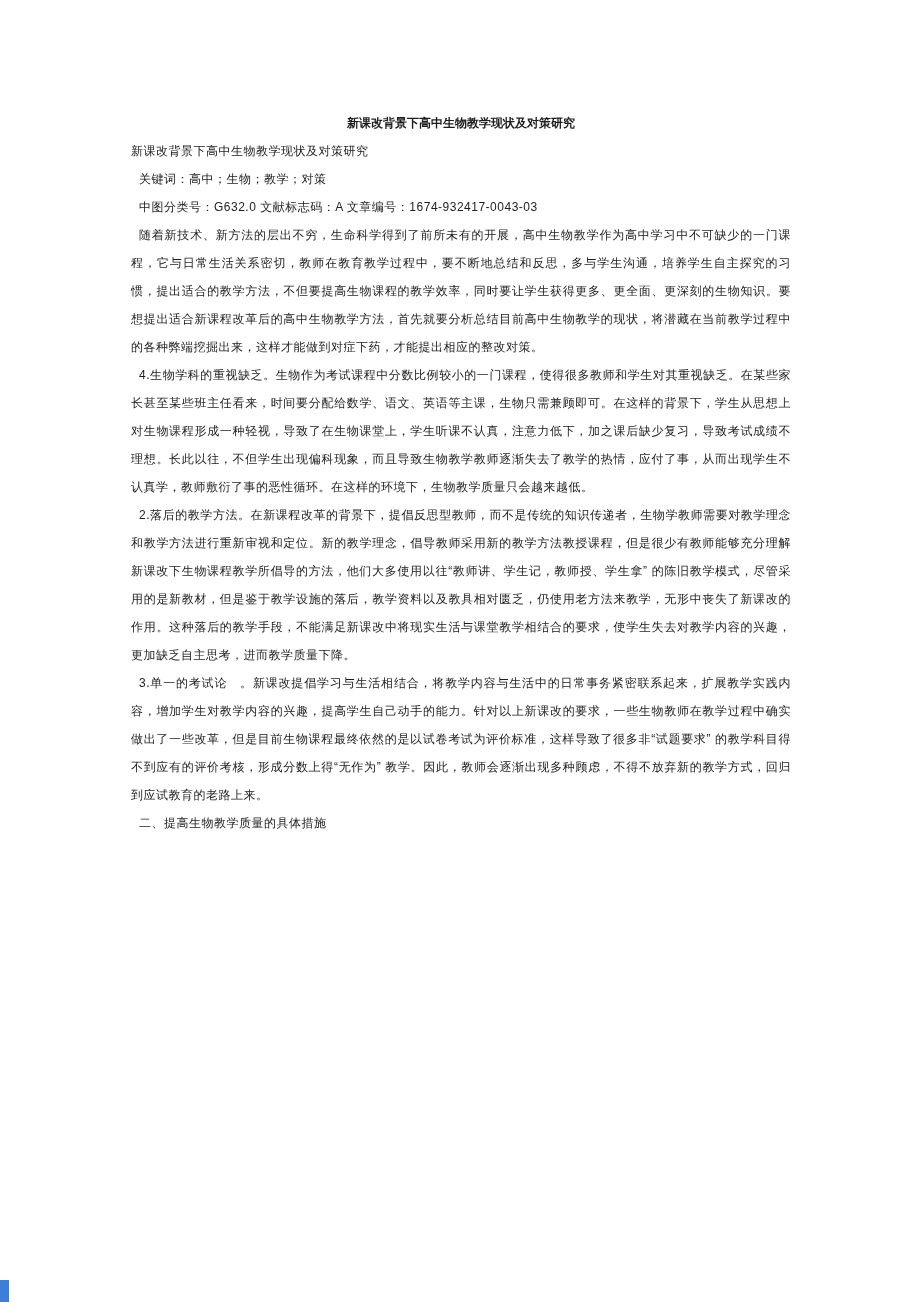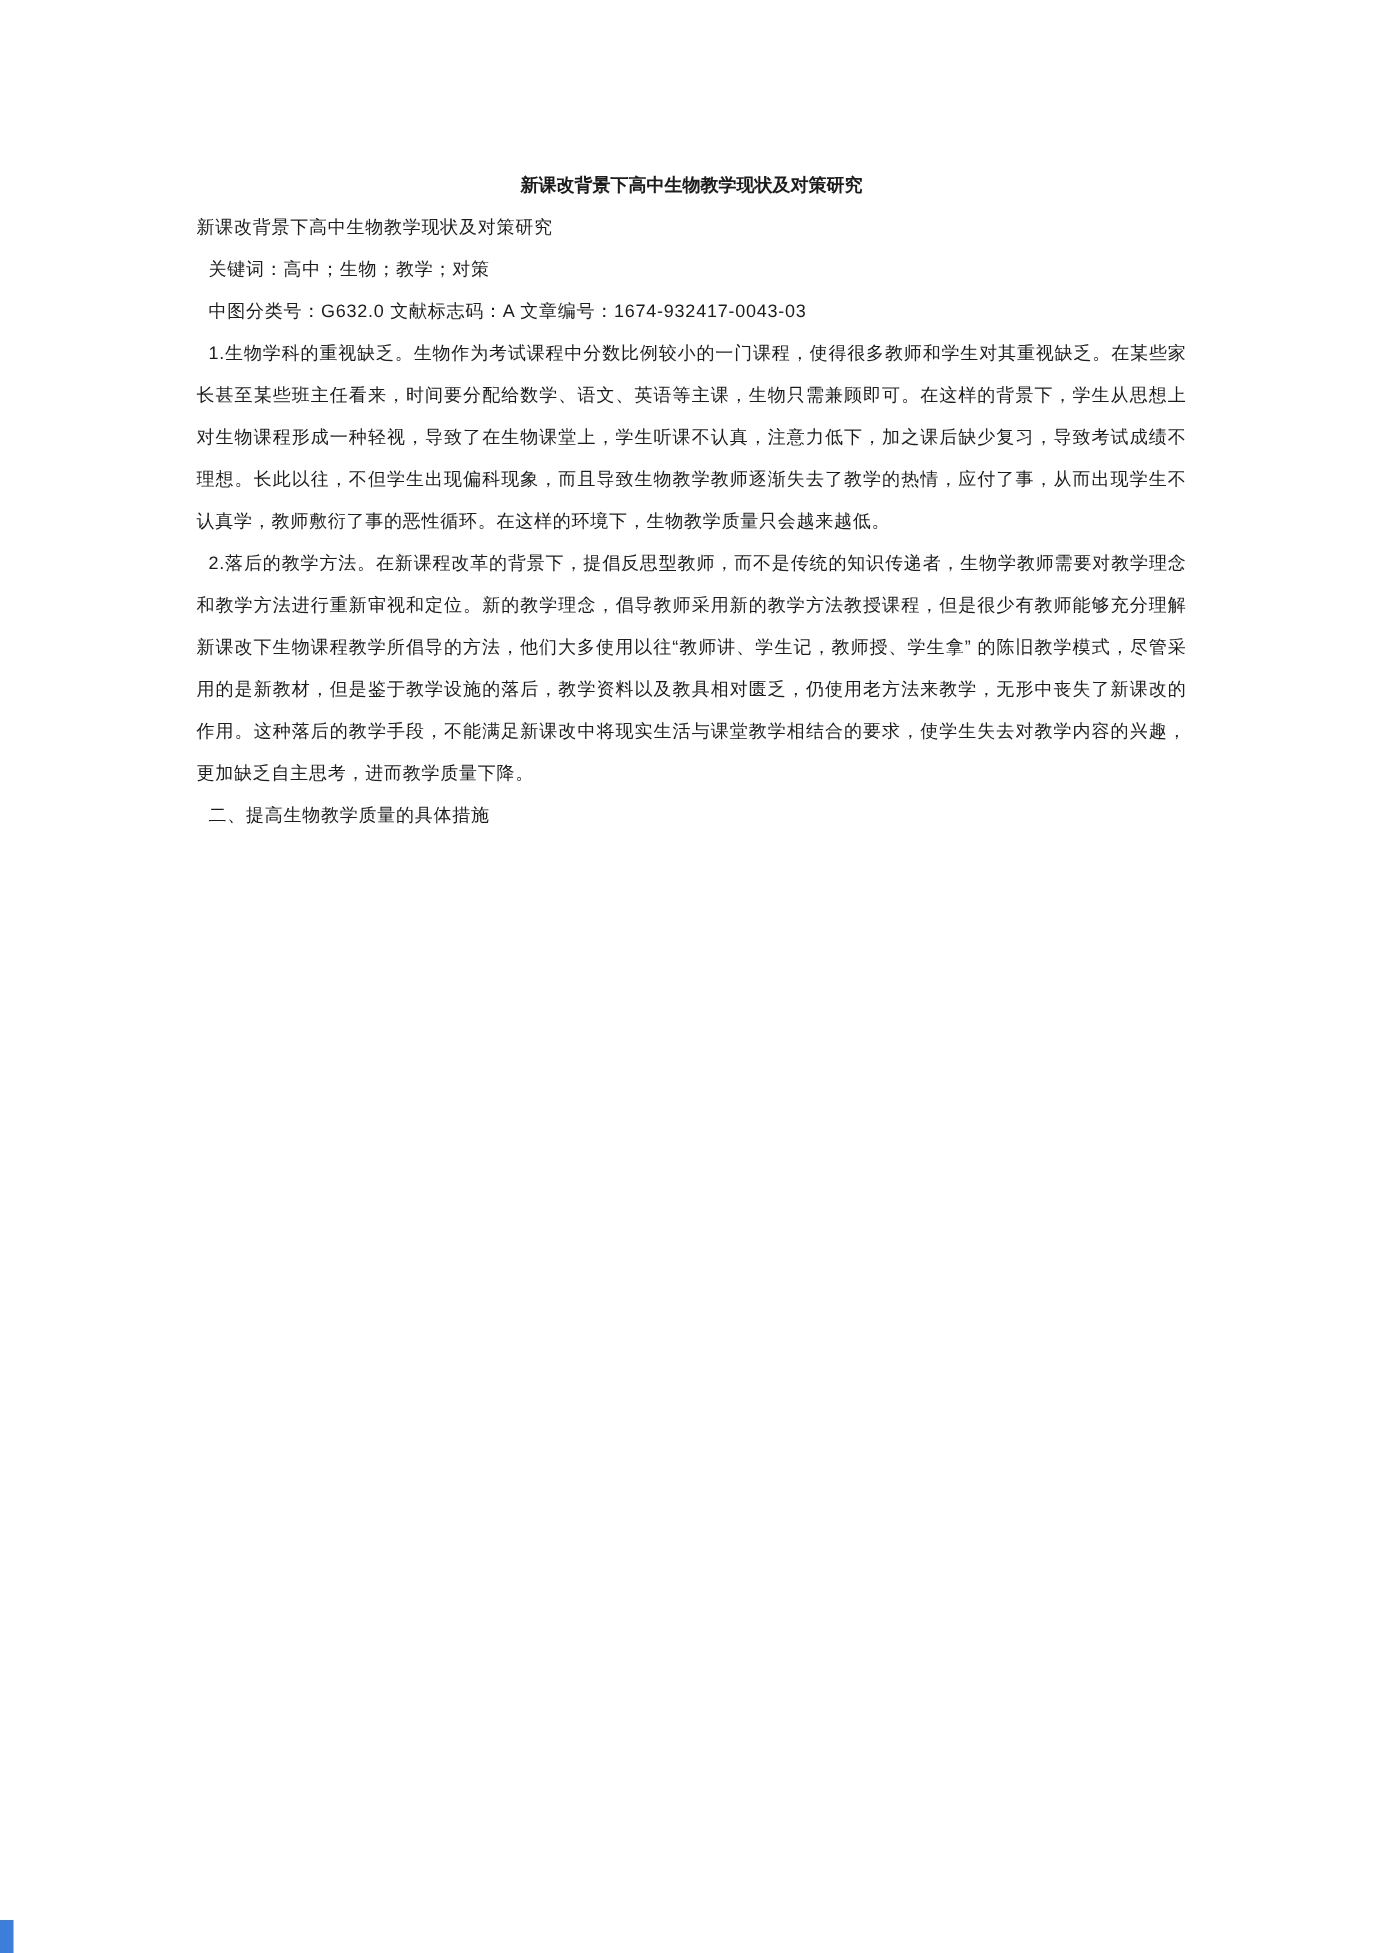--- a/index.html
+++ b/index.html
@@ -54,18 +54,20 @@
   }
 </style>
 </head>
 <body>
 
 <div class="page">
   <p class="para doc-title">新课改背景下高中生物教学现状及对策研究</p>
   <p class="para doc-subtitle">新课改背景下高中生物教学现状及对策研究</p>
   <p class="para indent-small">关键词：高中；生物；教学；对策</p>
   <p class="para indent-small">中图分类号：G632.0  文献标志码：A  文章编号：1674-932417-0043-03</p>
-  <p class="para indent-small">1.生物学科的重视缺乏。生物作为考试课程中分数比例较小的一门课程，使得很多教师和学生对其重视缺乏。在某些家长甚至某些班主任看来，时间要分配给数学、语文、英语等主课，生物只需兼顾即可。在这样的背景下，学生从思想上对生物课程形成一种轻视，导致了在生物课堂上，学生听课不认真，注意力低下，加之课后缺少复习，导致考试成绩不理想。长此以往，不但学生出现偏科现象，而且导致生物教学教师逐渐失去了教学的热情，应付了事，从而出现学生不认真学，教师敷衍了事的恶性循环。在这样的环境下，生物教学质量只会越来越低。</p>
+  <p class="para indent-small">随着新技术、新方法的层出不穷，生命科学得到了前所未有的开展，高中生物教学作为高中学习中不可缺少的一门课程，它与日常生活关系密切，教师在教育教学过程中，要不断地总结和反思，多与学生沟通，培养学生自主探究的习惯，提出适合的教学方法，不但要提高生物课程的教学效率，同时要让学生获得更多、更全面、更深刻的生物知识。要想提出适合新课程改革后的高中生物教学方法，首先就要分析总结目前高中生物教学的现状，将潜藏在当前教学过程中的各种弊端挖掘出来，这样才能做到对症下药，才能提出相应的整改对策。</p>
+  <p class="para indent-small">4.生物学科的重视缺乏。生物作为考试课程中分数比例较小的一门课程，使得很多教师和学生对其重视缺乏。在某些家长甚至某些班主任看来，时间要分配给数学、语文、英语等主课，生物只需兼顾即可。在这样的背景下，学生从思想上对生物课程形成一种轻视，导致了在生物课堂上，学生听课不认真，注意力低下，加之课后缺少复习，导致考试成绩不理想。长此以往，不但学生出现偏科现象，而且导致生物教学教师逐渐失去了教学的热情，应付了事，从而出现学生不认真学，教师敷衍了事的恶性循环。在这样的环境下，生物教学质量只会越来越低。</p>
   <p class="para indent-small">2.落后的教学方法。在新课程改革的背景下，提倡反思型教师，而不是传统的知识传递者，生物学教师需要对教学理念和教学方法进行重新审视和定位。新的教学理念，倡导教师采用新的教学方法教授课程，但是很少有教师能够充分理解新课改下生物课程教学所倡导的方法，他们大多使用以往“教师讲、学生记，教师授、学生拿” 的陈旧教学模式，尽管采用的是新教材，但是鉴于教学设施的落后，教学资料以及教具相对匮乏，仍使用老方法来教学，无形中丧失了新课改的作用。这种落后的教学手段，不能满足新课改中将现实生活与课堂教学相结合的要求，使学生失去对教学内容的兴趣，更加缺乏自主思考，进而教学质量下降。</p>
+  <p class="para indent-small">3.单一的考试论　。新课改提倡学习与生活相结合，将教学内容与生活中的日常事务紧密联系起来，扩展教学实践内容，增加学生对教学内容的兴趣，提高学生自己动手的能力。针对以上新课改的要求，一些生物教师在教学过程中确实做出了一些改革，但是目前生物课程最终依然的是以试卷考试为评价标准，这样导致了很多非“试题要求” 的教学科目得不到应有的评价考核，形成分数上得“无作为” 教学。因此，教师会逐渐出现多种顾虑，不得不放弃新的教学方式，回归到应试教育的老路上来。</p>
   <p class="para indent-small">二、提高生物教学质量的具体措施</p>
 </div>
 
 <div class="corner-mark"></div>
 
 </body></html>

